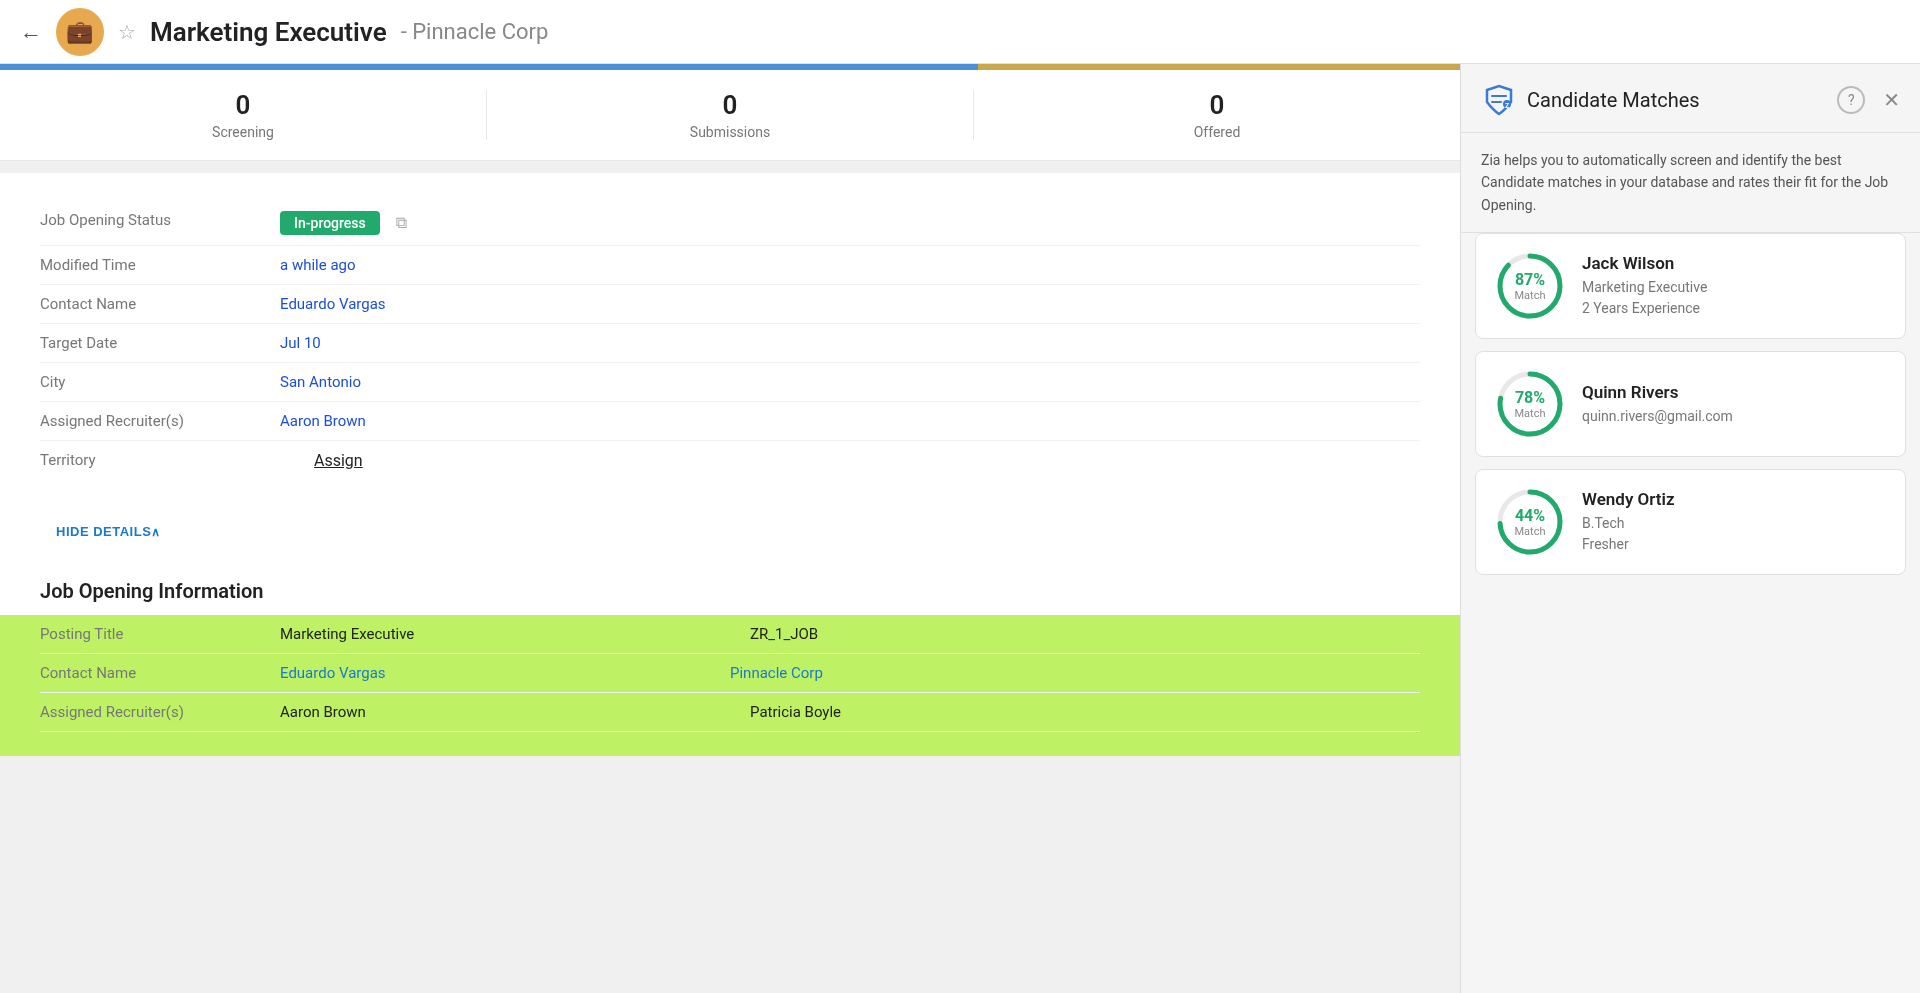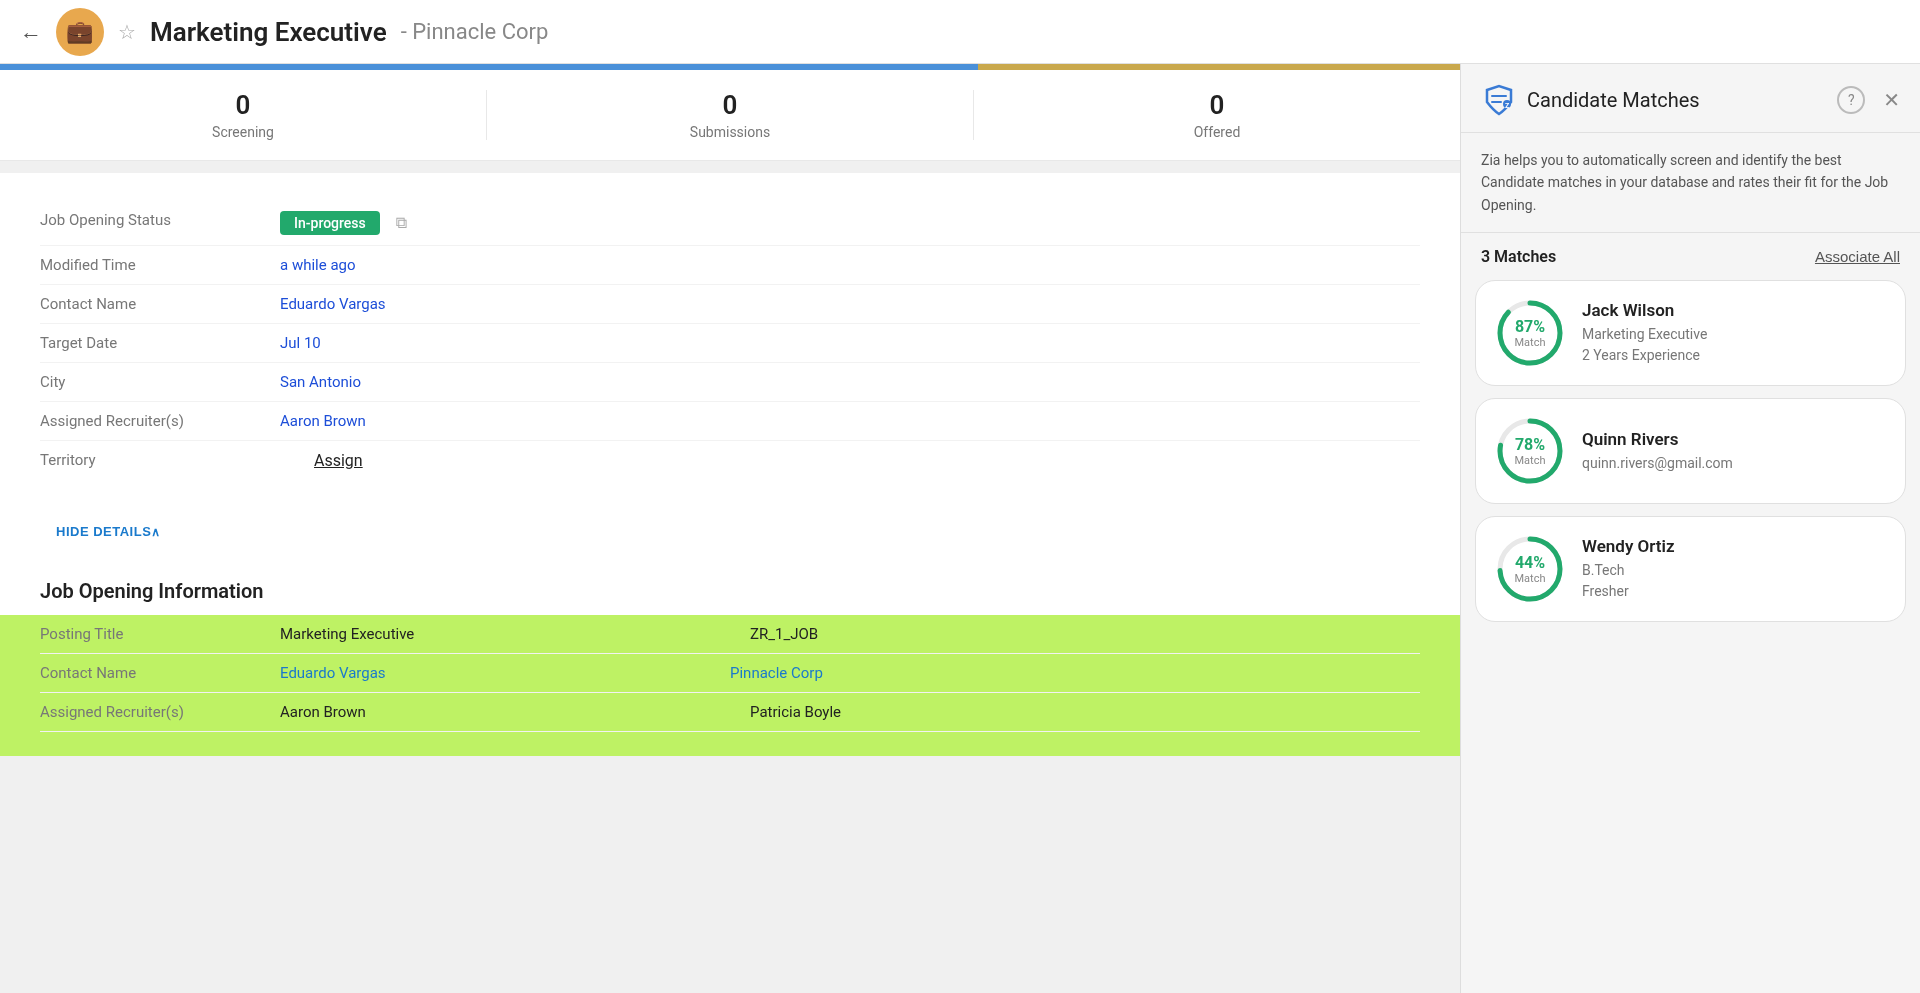--- a/index.html
+++ b/index.html
@@ -284,21 +284,21 @@
 
     
     .candidate-cards {
       padding: 0 14px;
       display: flex;
       flex-direction: column;
       gap: 12px;
     }
     .candidate-card {
       background: #ffffff;
-      border-radius: 20px;
+      border-radius: 8px;
       border: 1px solid #e0e0e0;
       padding: 16px 18px;
       display: flex;
       align-items: center;
       gap: 16px;
     }
     .match-circle {
       width: 72px;
       height: 72px;
       flex-shrink: 0;
@@ -511,24 +511,20 @@
         <circle cx="26" cy="22" r="4" fill="#3a7bd5"></circle>
         <text x="26" y="25.5" text-anchor="middle" fill="white" font-size="7" font-weight="bold">Z</text>
       </svg>
       <span class="panel-title">Candidate Matches</span>
       <div class="help-icon">?</div>
       <button class="close-icon">✕</button>
     </div>
 
     <div class="panel-description">Zia helps you to automatically screen and identify the best Candidate matches in your database and rates their fit for the Job Opening.</div>
 
-    <div class="matches-header">
-      <span class="matches-count">3 Matches</span>
-      <button class="associate-all-btn">Associate All</button>
-    </div>
 
     <div class="candidate-cards">
 
       <div class="candidate-card">
         <div class="match-circle">
           <svg viewBox="0 0 72 72">
             <circle class="match-circle-bg" cx="36" cy="36" r="30"></circle>
             <circle class="match-circle-fill" cx="36" cy="36" r="30" stroke="#22a96c" stroke-dasharray="188.5" stroke-dashoffset="24.5"></circle>
           </svg>
           <div class="match-text">

